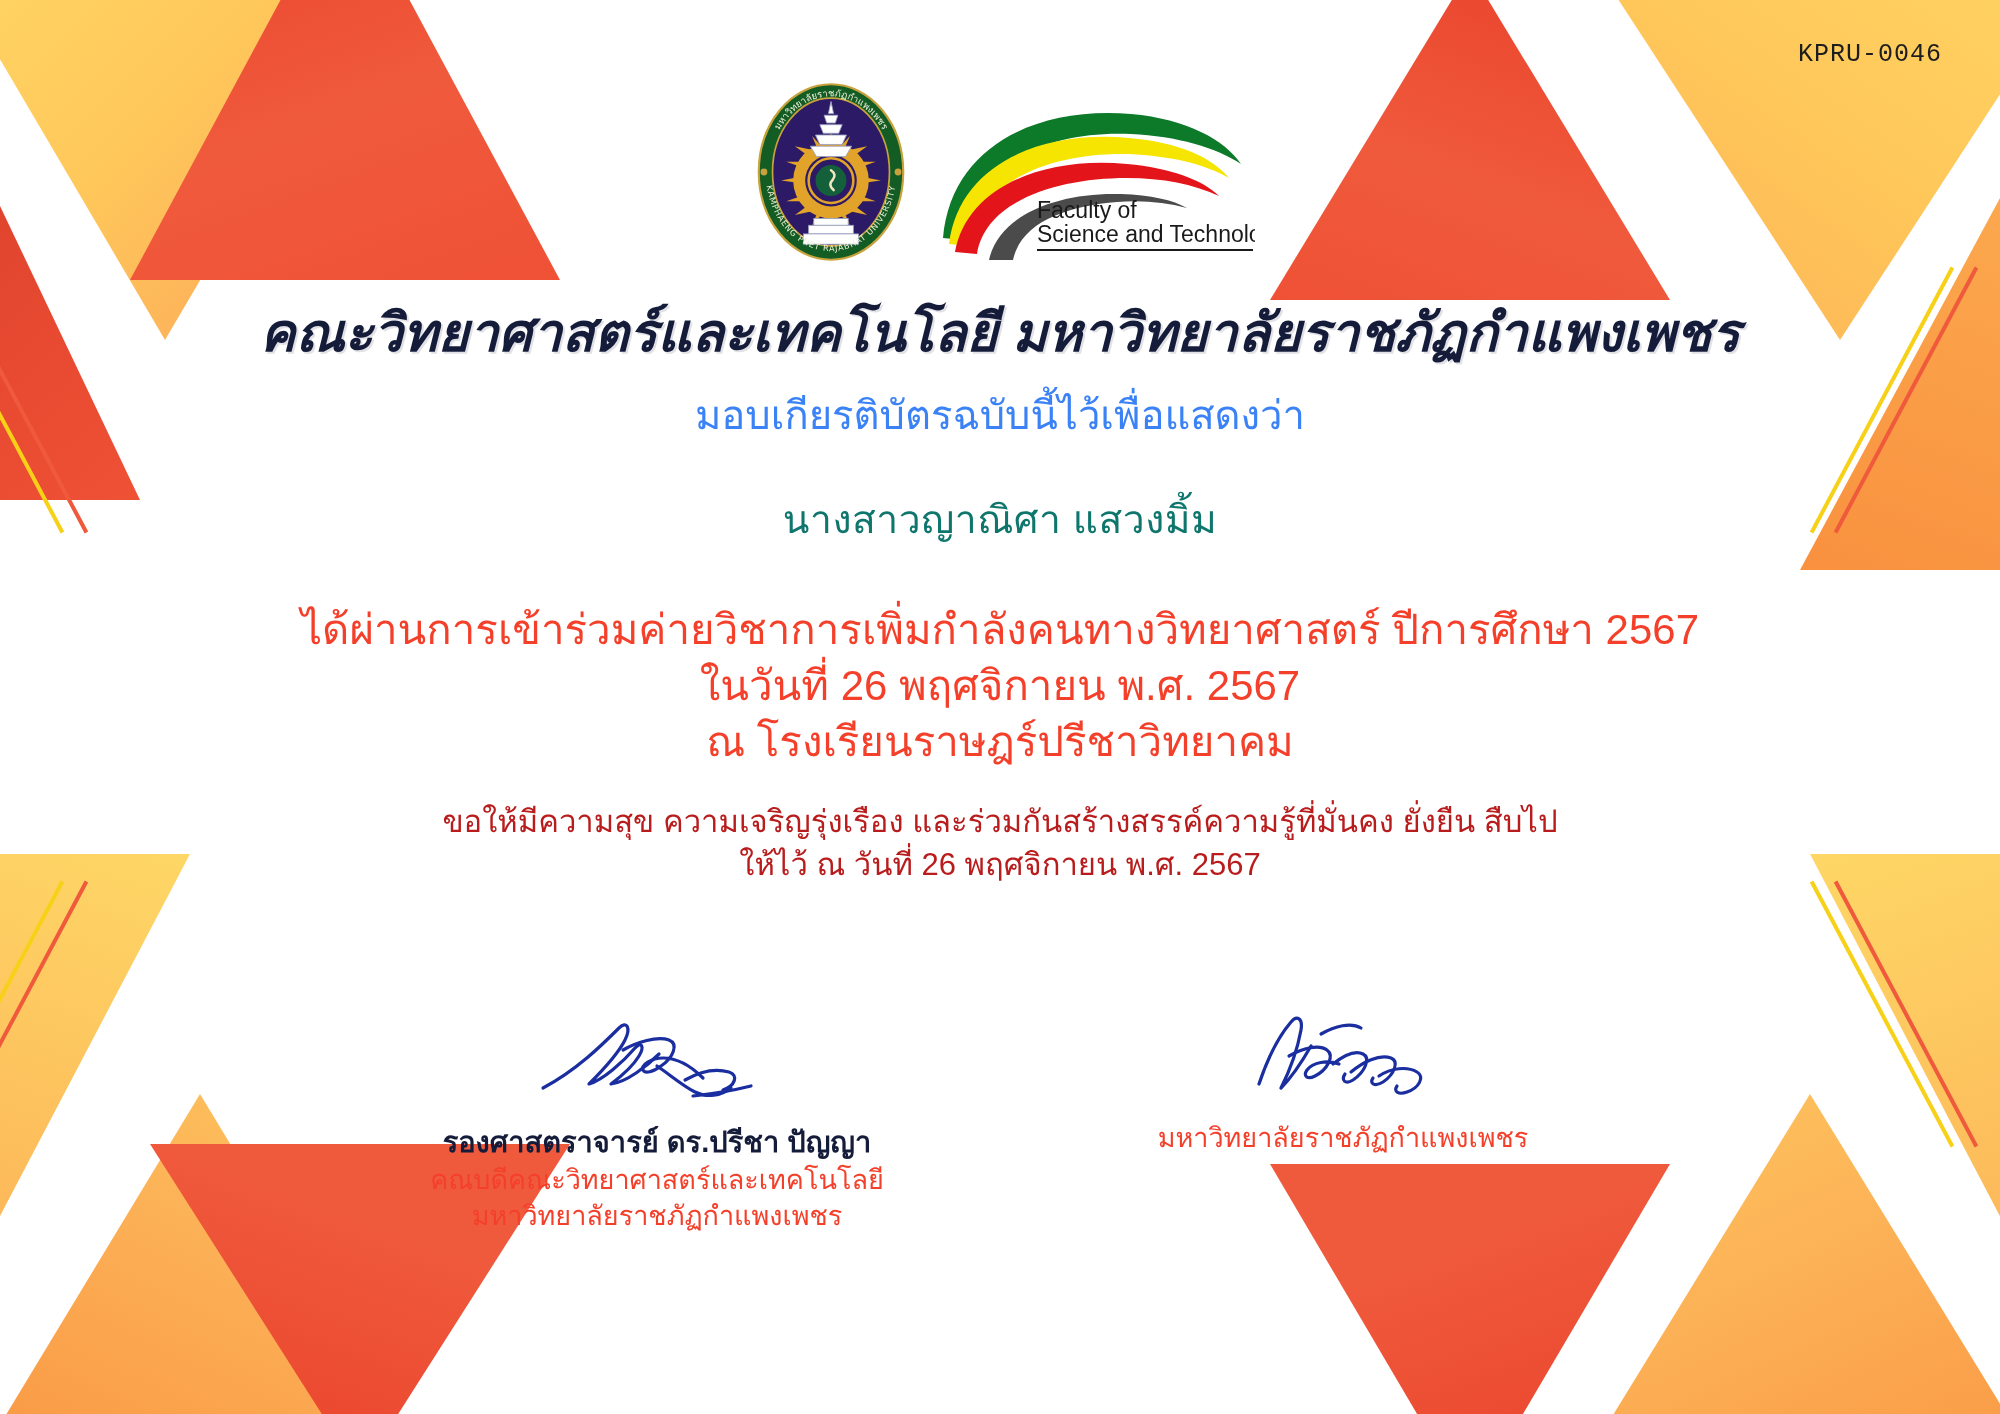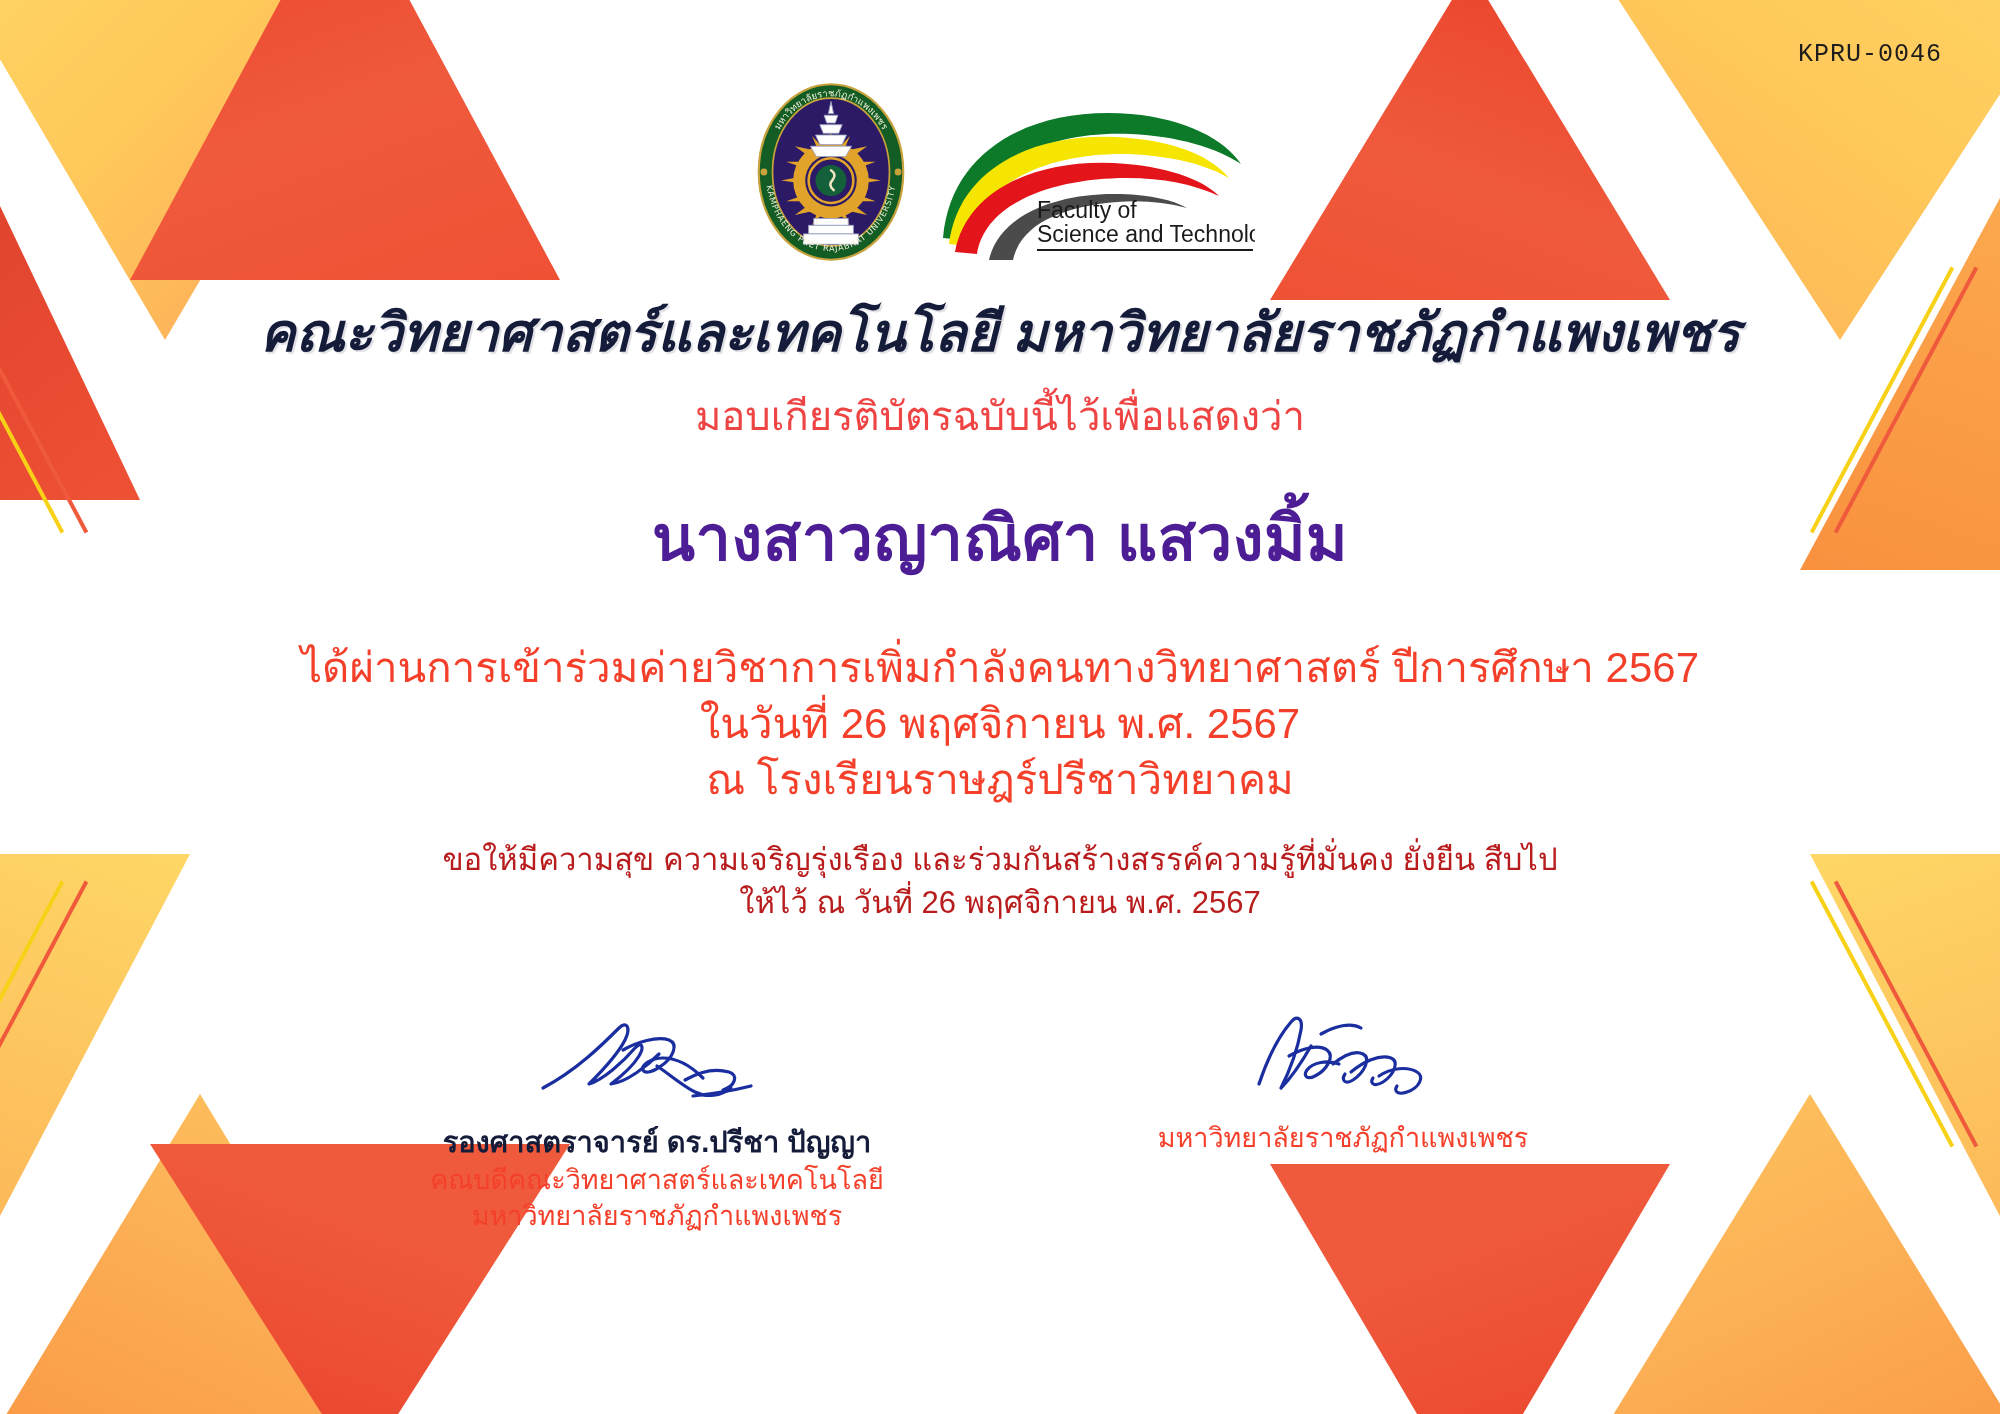--- a/index.html
+++ b/index.html
@@ -109,24 +109,24 @@
 
   
   .content{position:absolute;left:0;right:0;top:300px;text-align:center;}
   .head-main{
     font-size:53px;font-weight:bold;color:#141c3a;letter-spacing:0px;
     text-shadow:2px 2px 0 rgba(200,200,210,.55);
     line-height:1.25;
     font-style:italic;
   }
   .head-sub{
-    margin-top:26px;font-size:40px;color:#ef4444;line-height:1.2;
+    margin-top:26px;font-size:40px;color:#3b82f6;line-height:1.2;font-family:Liberation Serif, serif;
   }
   .recipient{
-    margin-top:48px;font-size:63px;font-weight:bold;color:#4c1d95;letter-spacing:0.5px;
+    margin-top:48px;font-size:39px;font-weight:normal;color:#0f766e;letter-spacing:0.5px;
   }
   .body-lines{
     margin-top:52px;font-size:42px;color:#f4402a;line-height:1.33;
   }
   .wish-lines{
     margin-top:30px;font-size:31px;color:#b91c1c;line-height:1.4;
   }
 
   
   .sign-row{

